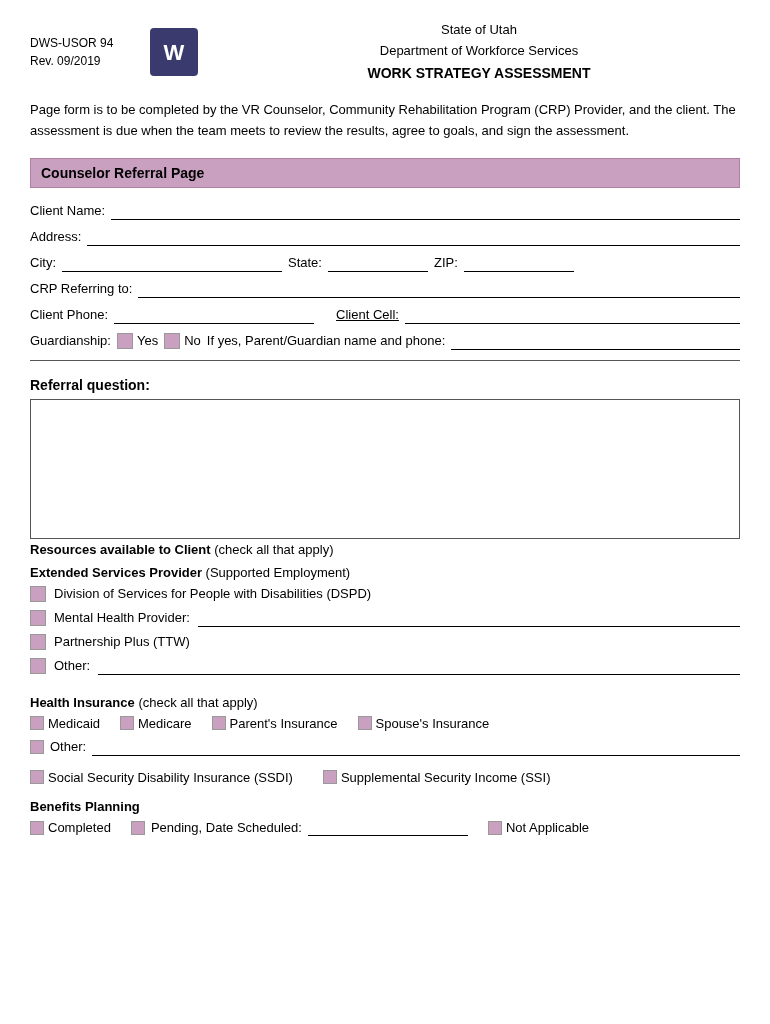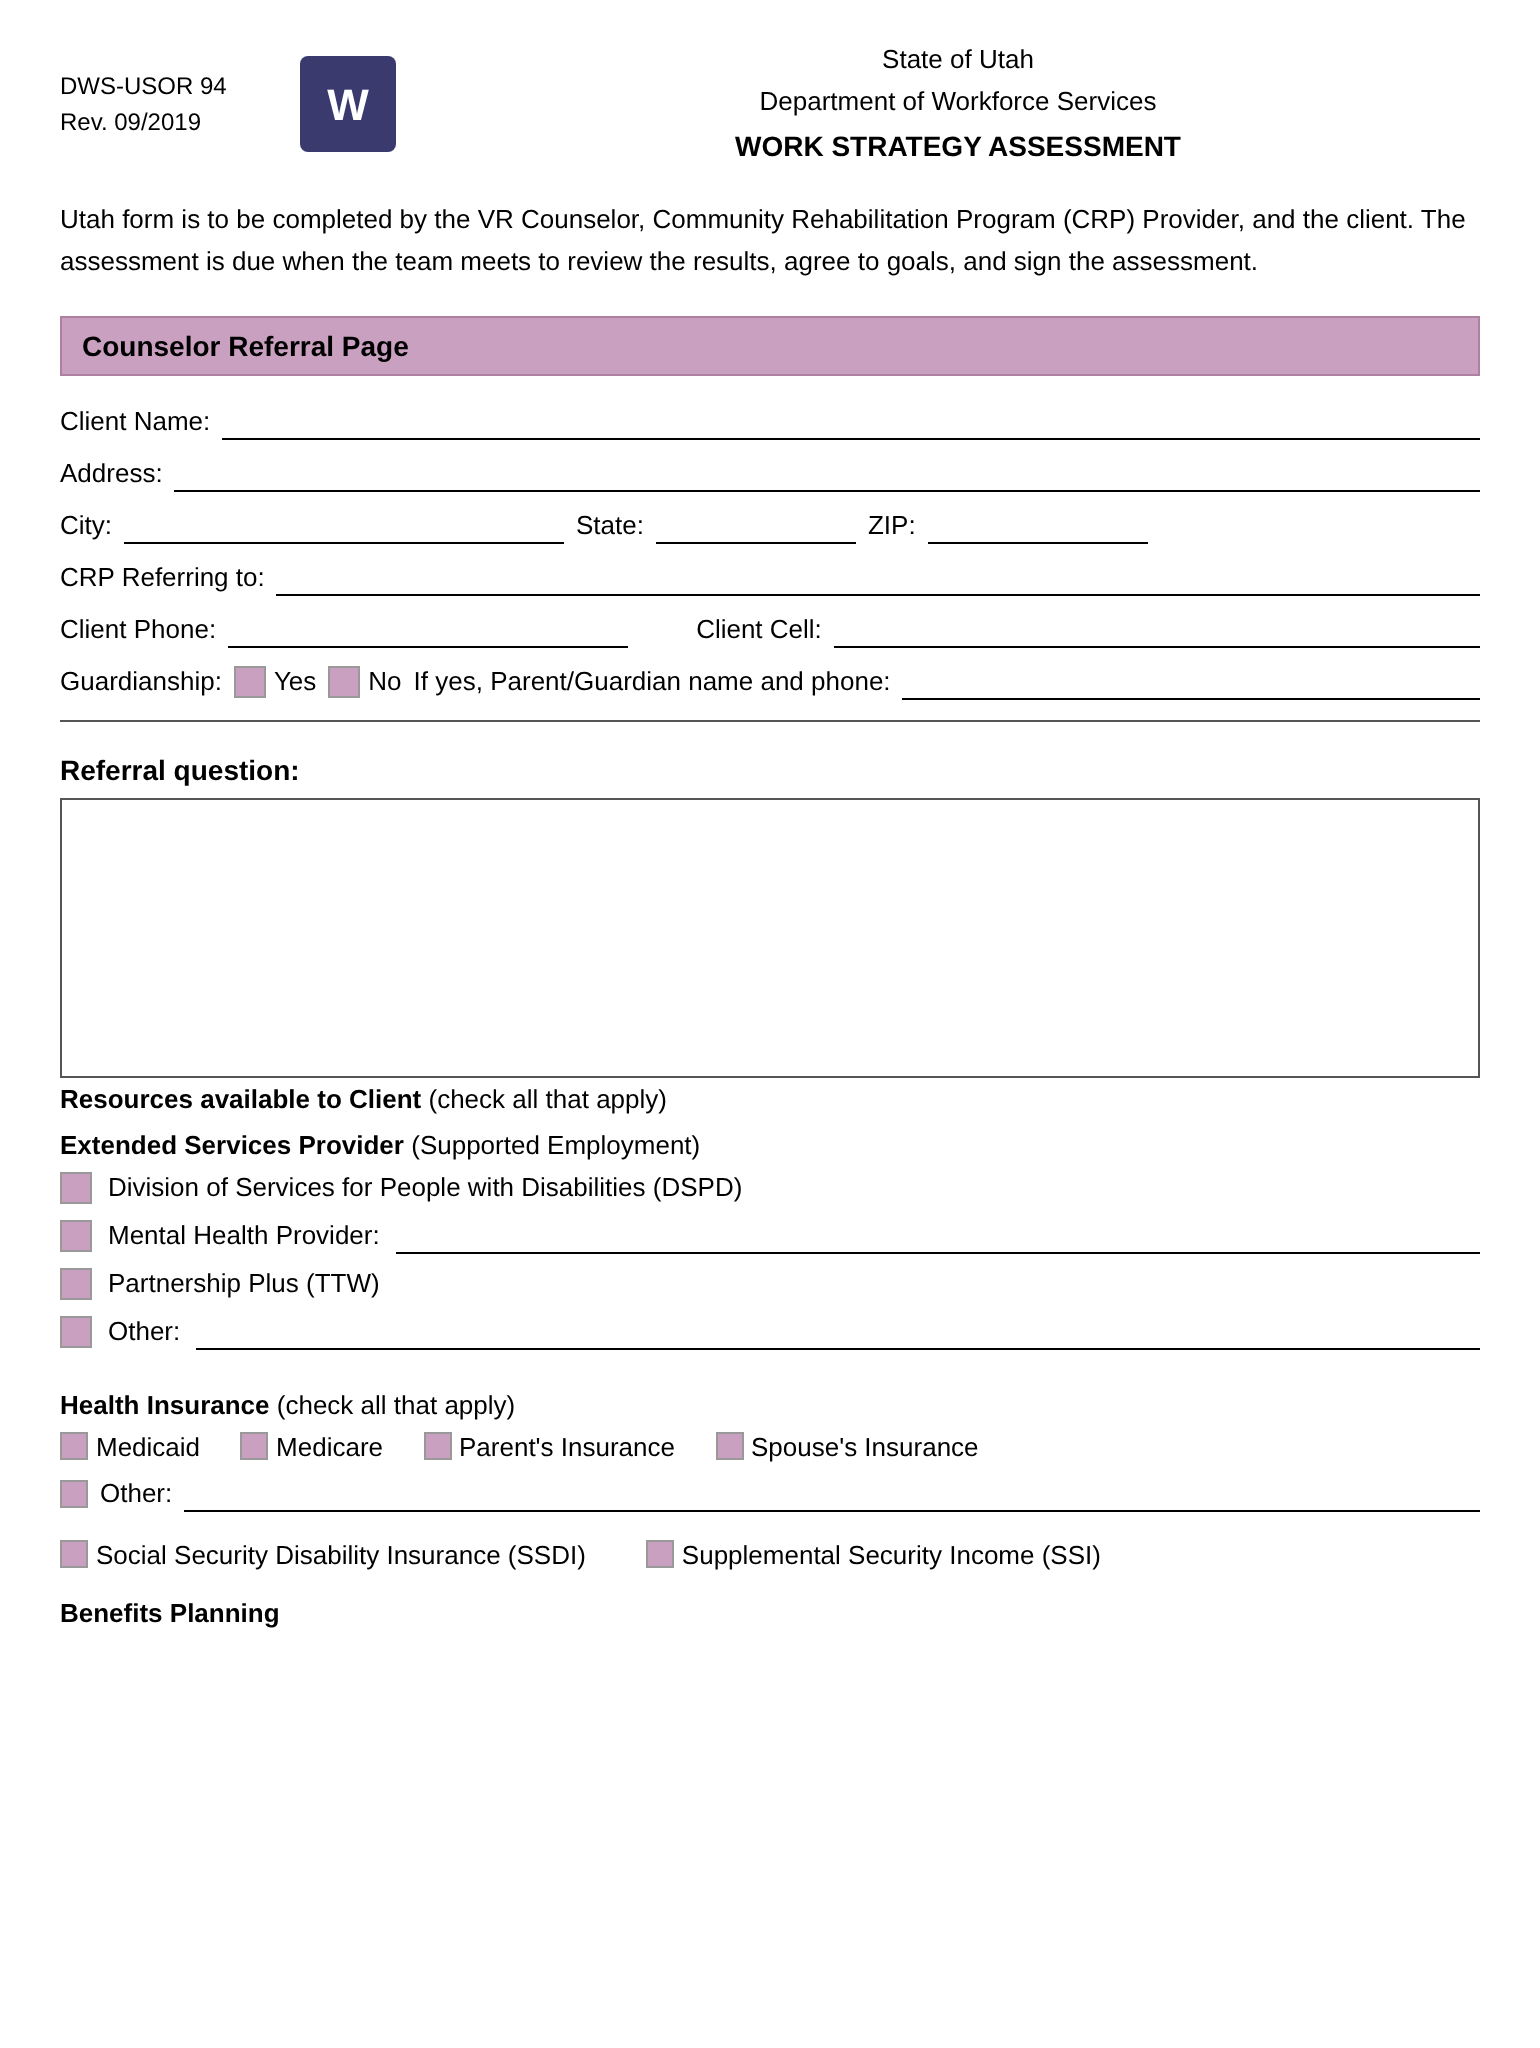--- a/index.html
+++ b/index.html
@@ -268,21 +268,21 @@
     </svg>
   </div>
   <div class="header-center">
     <div>State of Utah</div>
     <div>Department of Workforce Services</div>
     <div class="title-main">WORK STRATEGY ASSESSMENT</div>
   </div>
 </div>
 
 
-<div class="intro-text">Utah form is to be completed by the VR Counselor, Community Rehabilitation Program (CRP) Provider, and the client. The assessment is due when the team meets to review the results, agree to goals, and sign the assessment.</div>
+<div class="intro-text">Page form is to be completed by the VR Counselor, Community Rehabilitation Program (CRP) Provider, and the client. The assessment is due when the team meets to review the results, agree to goals, and sign the assessment.</div>
 
 
 <div class="section-header">
   <span>Counselor Referral Page</span>
 </div>
 
 
 <div class="form-row">
   <span class="form-label">Client Name:</span>
   <input type="text" class="form-line" style="">
@@ -307,21 +307,21 @@
 
 <div class="form-row">
   <span class="form-label">CRP Referring to:</span>
   <input type="text" class="form-line" style="">
 </div>
 
 
 <div class="form-row">
   <span class="form-label">Client Phone:</span>
   <input type="text" class="form-line form-line-phone" style="">
-  <span class="form-label" style="margin-left:28px;">Client Cell:</span>
+  <span class="form-label" style="margin-left:16px;text-decoration:underline;">Client Cell:</span>
   <input type="text" class="form-line" style="">
 </div>
 
 
 <div class="guardianship-row">
   <span class="form-label">Guardianship:</span>
   <div class="checkbox-item">
     <div class="checkbox-box"></div>
     <span>Yes</span>
   </div>
@@ -417,16 +417,31 @@
     <div class="checkbox-item">
       <div class="checkbox-box-small"></div>
       <span>Supplemental Security Income (SSI)</span>
     </div>
   </div>
 </div>
 
 
 <div class="benefits-planning-section">
   <div class="bp-title">Benefits Planning</div>
+  <div class="bp-options">
+    <div class="checkbox-item">
+      <div class="checkbox-box-small"></div>
+      <span>Completed</span>
+    </div>
+    <div class="bp-pending checkbox-item">
+      <div class="checkbox-box-small"></div>
+      <span>Pending, Date Scheduled:</span>
+      <input type="text" style="width: 160px; border-top: none; border-right: none; border-left: none; border-image: initial; border-bottom: 1px solid rgb(0, 0, 0); outline: none; font-size: 13px;">
+    </div>
+    <div class="checkbox-item">
+      <div class="checkbox-box-small"></div>
+      <span>Not Applicable</span>
+    </div>
+  </div>
 </div>
 
 
 
 
 </body></html>

